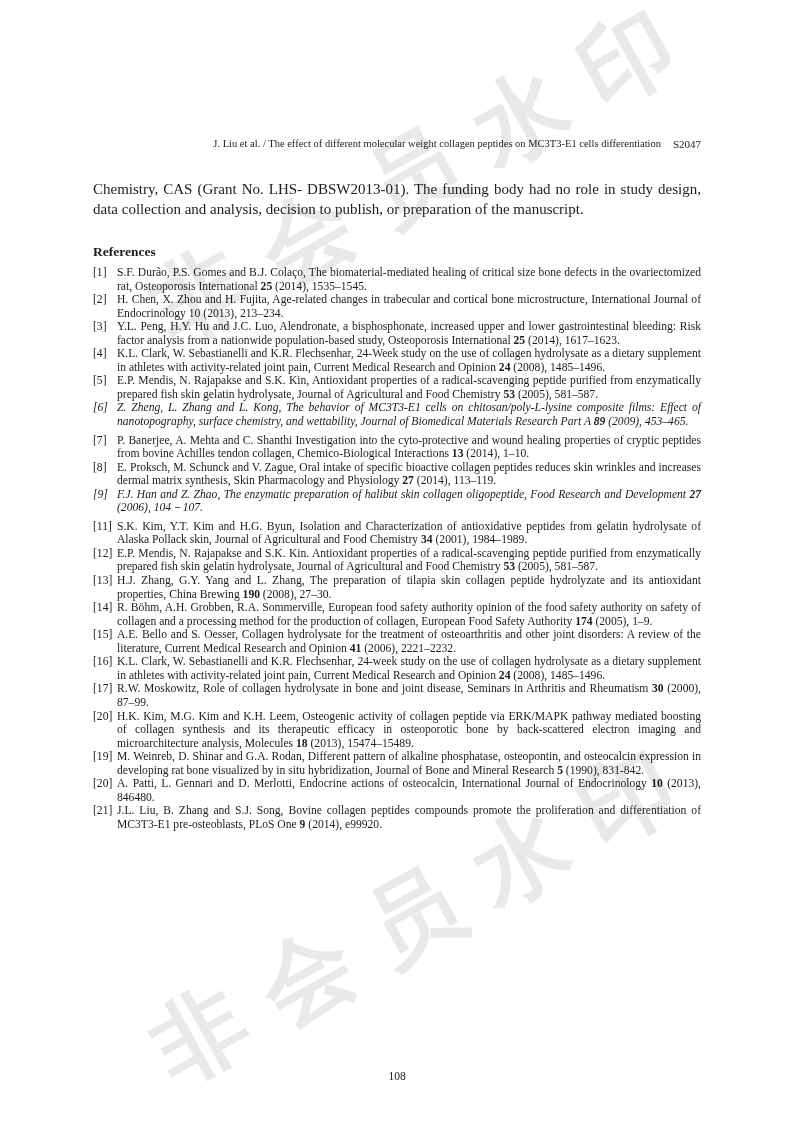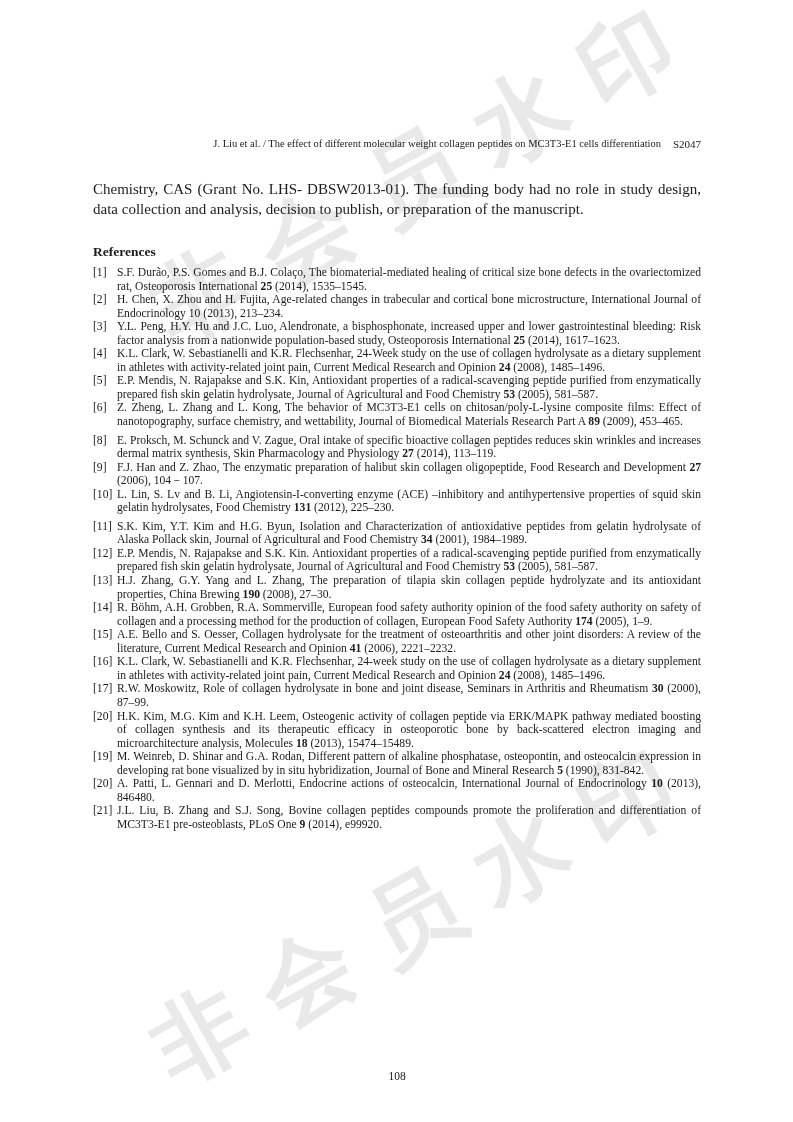--- a/index.html
+++ b/index.html
@@ -33,21 +33,21 @@
   }
   .refs-heading {
     position:absolute; top:233px; left:93px;
     font-size:13.5px; font-weight:bold;
   }
   .refs {
     position:absolute; top:266px; left:93px; width:608px;
     font-size:11.6px; line-height:13.55px;
   }
   .ref { text-align:justify; padding-left:24px; text-indent:-24px; }
-  .ref:nth-child(6), .ref:nth-child(9) { margin-bottom:5px; }
+  .ref:nth-child(6), .ref:nth-child(9) { margin-bottom:5px;font-style:italic; }
   .ref-label { display:inline-block; width:24px; text-indent:0; }
   .ref-vol { font-weight:bold;margin-top:44px; }
 
   .page-number {
     position:absolute; top:1070px; left:93px; width:608px;
     text-align:center; font-size:11.5px;
   }
 </style>
 </head>
 <body>
@@ -68,23 +68,23 @@
 
     <h2 class="refs-heading">References</h2>
 
     <div class="refs" id="refs-list">
         <div class="ref"><span class="ref-label">[1]</span>S.F. Durão, P.S. Gomes and B.J. Colaço, The biomaterial-mediated healing of critical size bone defects in the ovariectomized rat, Osteoporosis International <span class="ref-vol">25</span> (2014), 1535–1545.</div>
         <div class="ref"><span class="ref-label">[2]</span>H. Chen, X. Zhou and H. Fujita, Age-related changes in trabecular and cortical bone microstructure, International Journal of Endocrinology 10 (2013), 213–234.</div>
         <div class="ref"><span class="ref-label">[3]</span>Y.L. Peng, H.Y. Hu and J.C. Luo, Alendronate, a bisphosphonate, increased upper and lower gastrointestinal bleeding: Risk factor analysis from a nationwide population-based study, Osteoporosis International <span class="ref-vol">25</span> (2014), 1617–1623.</div>
         <div class="ref"><span class="ref-label">[4]</span>K.L. Clark, W. Sebastianelli and K.R. Flechsenhar, 24-Week study on the use of collagen hydrolysate as a dietary supplement in athletes with activity-related joint pain, Current Medical Research and Opinion <span class="ref-vol">24</span> (2008), 1485–1496.</div>
         <div class="ref"><span class="ref-label">[5]</span>E.P. Mendis, N. Rajapakse and S.K. Kin, Antioxidant properties of a radical-scavenging peptide purified from enzymatically prepared fish skin gelatin hydrolysate, Journal of Agricultural and Food Chemistry <span class="ref-vol">53</span> (2005), 581–587.</div>
         <div class="ref"><span class="ref-label">[6]</span>Z. Zheng, L. Zhang and L. Kong, The behavior of MC3T3-E1 cells on chitosan/poly-L-lysine composite films: Effect of nanotopography, surface chemistry, and wettability, Journal of Biomedical Materials Research Part A <span class="ref-vol">89</span> (2009), 453–465.</div>
+        <div class="ref"><span class="ref-label">[7]</span>P. Banerjee, A. Mehta and C. Shanthi Investigation into the cyto-protective and wound healing properties of cryptic peptides from bovine Achilles tendon collagen, Chemico-Biological Interactions <span class="ref-vol">13</span> (2014), 1–10.</div>
         <div class="ref"><span class="ref-label">[8]</span>E. Proksch, M. Schunck and V. Zague, Oral intake of specific bioactive collagen peptides reduces skin wrinkles and increases dermal matrix synthesis, Skin Pharmacology and Physiology <span class="ref-vol">27</span> (2014), 113–119.</div>
         <div class="ref"><span class="ref-label">[9]</span>F.J. Han and Z. Zhao, The enzymatic preparation of halibut skin collagen oligopeptide, Food Research and Development <span class="ref-vol">27</span> (2006), 104－107.</div>
-        <div class="ref"><span class="ref-label">[10]</span>L. Lin, S. Lv and B. Li, Angiotensin-I-converting enzyme (ACE) –inhibitory and antihypertensive properties of squid skin gelatin hydrolysates, Food Chemistry <span class="ref-vol">131</span> (2012), 225–230.</div>
         <div class="ref"><span class="ref-label">[11]</span>S.K. Kim, Y.T. Kim and H.G. Byun, Isolation and Characterization of antioxidative peptides from gelatin hydrolysate of Alaska Pollack skin, Journal of Agricultural and Food Chemistry <span class="ref-vol">34</span> (2001), 1984–1989.</div>
         <div class="ref"><span class="ref-label">[12]</span>E.P. Mendis, N. Rajapakse and S.K. Kin. Antioxidant properties of a radical-scavenging peptide purified from enzymatically prepared fish skin gelatin hydrolysate, Journal of Agricultural and Food Chemistry <span class="ref-vol">53</span> (2005), 581–587.</div>
         <div class="ref"><span class="ref-label">[13]</span>H.J. Zhang, G.Y. Yang and L. Zhang, The preparation of tilapia skin collagen peptide hydrolyzate and its antioxidant properties, China Brewing <span class="ref-vol">190</span> (2008), 27–30.</div>
         <div class="ref"><span class="ref-label">[14]</span>R. Böhm, A.H. Grobben, R.A. Sommerville, European food safety authority opinion of the food safety authority on safety of collagen and a processing method for the production of collagen, European Food Safety Authority <span class="ref-vol">174</span> (2005), 1–9.</div>
         <div class="ref"><span class="ref-label">[15]</span>A.E. Bello and S. Oesser, Collagen hydrolysate for the treatment of osteoarthritis and other joint disorders: A review of the literature, Current Medical Research and Opinion <span class="ref-vol">41</span> (2006), 2221–2232.</div>
         <div class="ref"><span class="ref-label">[16]</span>K.L. Clark, W. Sebastianelli and K.R. Flechsenhar, 24-week study on the use of collagen hydrolysate as a dietary supplement in athletes with activity-related joint pain, Current Medical Research and Opinion <span class="ref-vol">24</span> (2008), 1485–1496.</div>
         <div class="ref"><span class="ref-label">[17]</span>R.W. Moskowitz, Role of collagen hydrolysate in bone and joint disease, Seminars in Arthritis and Rheumatism <span class="ref-vol">30</span> (2000), 87–99.</div>
         <div class="ref"><span class="ref-label">[20]</span>H.K. Kim, M.G. Kim and K.H. Leem, Osteogenic activity of collagen peptide via ERK/MAPK pathway mediated boosting of collagen synthesis and its therapeutic efficacy in osteoporotic bone by back-scattered electron imaging and microarchitecture analysis, Molecules <span class="ref-vol">18</span> (2013), 15474–15489.</div>
         <div class="ref"><span class="ref-label">[19]</span>M. Weinreb, D. Shinar and G.A. Rodan, Different pattern of alkaline phosphatase, osteopontin, and osteocalcin expression in developing rat bone visualized by in situ hybridization, Journal of Bone and Mineral Research <span class="ref-vol">5</span> (1990), 831-842.</div>
         <div class="ref"><span class="ref-label">[20]</span>A. Patti, L. Gennari and D. Merlotti, Endocrine actions of osteocalcin, International Journal of Endocrinology <span class="ref-vol">10</span> (2013), 846480.</div>

